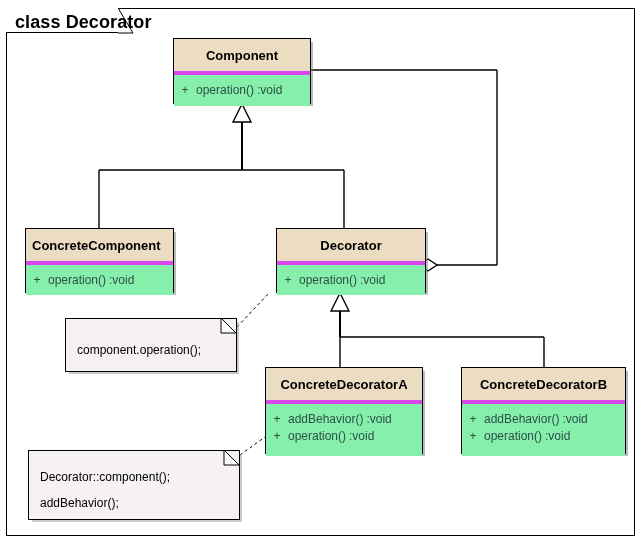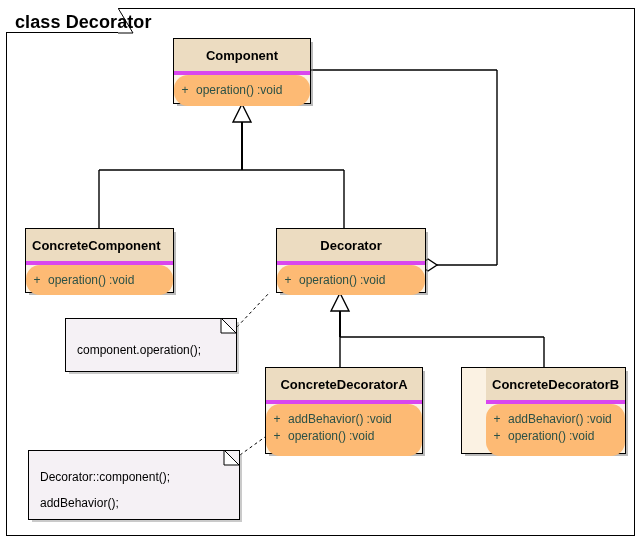--- a/index.html
+++ b/index.html
@@ -89,23 +89,22 @@
     font-weight: bold;
     font-size: 13px;
     color: #000000;
     line-height: 1;
     padding: 10px 6px 9px 6px;
     white-space: nowrap;
     overflow: hidden;
   }
   .uml-class .cls-body {
     box-sizing: border-box;
-    background: #fdba74;
+    background: #86efac;
     padding: 6px 0 6px 0;
-    border-radius: 14px;
   }
   .uml-class .member {
     display: block;
     font-size: 12px;
     color: #2b5147;
     line-height: 17px;
     white-space: nowrap;
     padding: 0;
   }
   .uml-class .member .vis {
@@ -124,21 +123,21 @@
 
   
   #box-component      { left: 173px; top: 38px;  width: 138px; height: 66px; }
   #box-component .cls-body { height: 31px; padding-top: 7px; }
   #box-concretecomponent { left: 25px;  top: 228px; width: 149px; height: 65px; }
   #box-concretecomponent .cls-body { height: 30px; padding-top: 7px; }
   #box-decorator      { left: 270px; top: 228px; width: 150px; height: 65px; margin-left: 6px; }
   #box-decorator .cls-body { height: 30px; padding-top: 7px; }
   #box-cda            { left: 265px; top: 367px; width: 158px; height: 87px; }
   #box-cda .cls-body  { height: 52px; padding-top: 7px; }
-  #box-cdb            { left: 461px; top: 367px; width: 165px; height: 87px; padding-left: 24px; }
+  #box-cdb            { left: 461px; top: 367px; width: 165px; height: 87px; }
   #box-cdb .cls-body  { height: 52px; padding-top: 7px; }
 
   #box-concretecomponent .cls-header { padding-left: 6px; padding-right: 20px; }
 
   
   .uml-note {
     position: absolute;
     box-sizing: border-box;
     background: #f5f1f5;
     border: 1px solid #000000;

